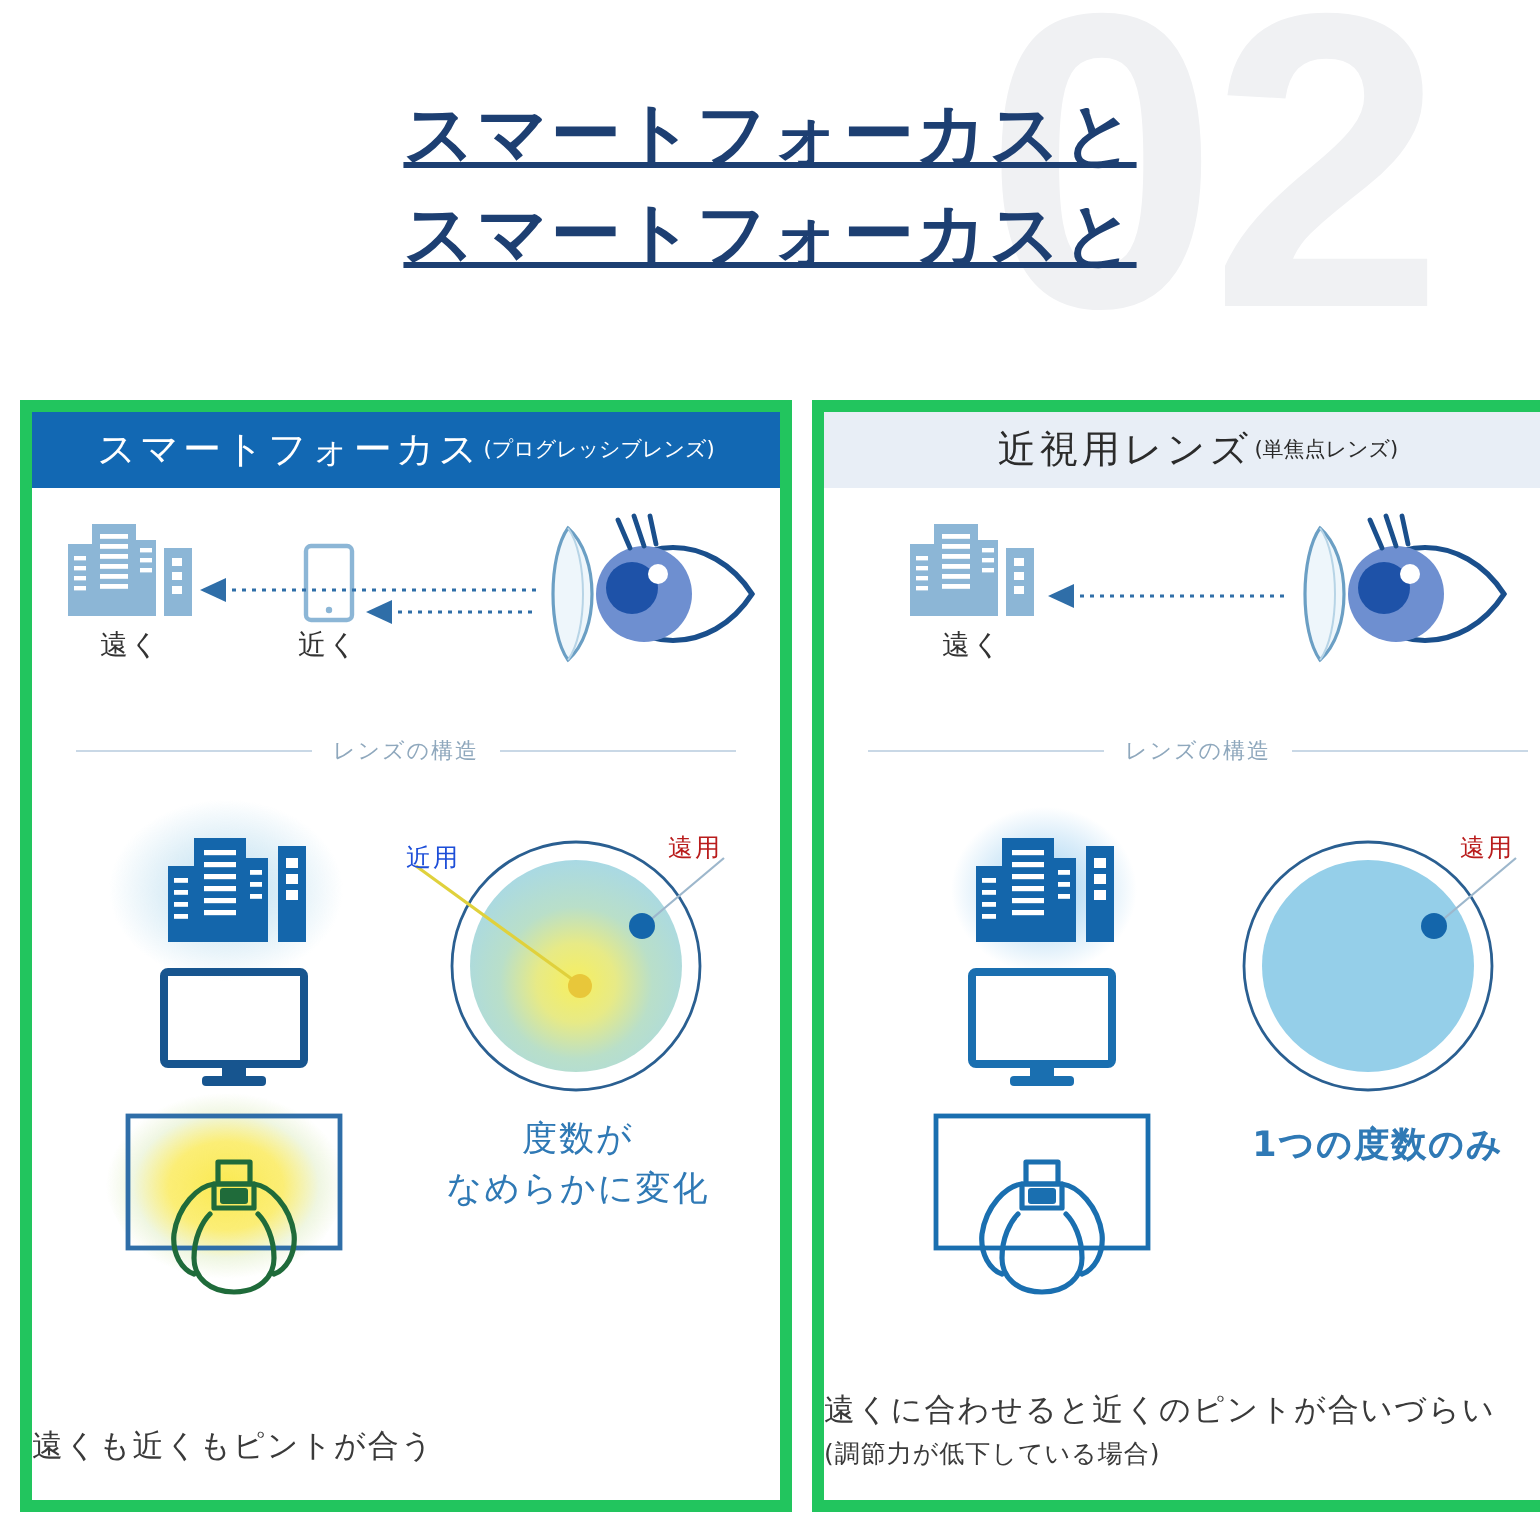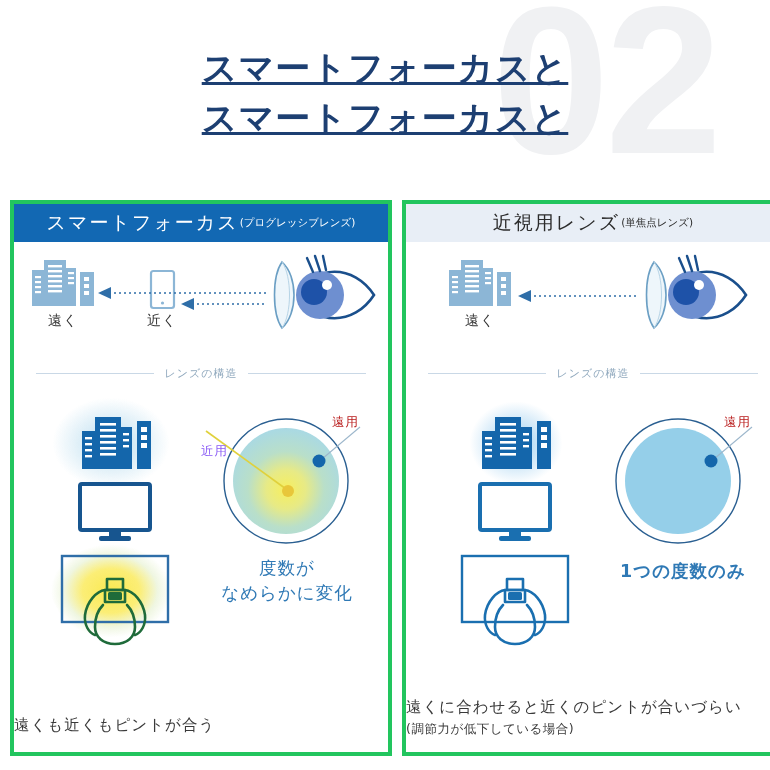--- a/index.html
+++ b/index.html
@@ -45,21 +45,21 @@
   
   .panels{
     position:absolute;
     left:10px;top:200px;
     width:750px;height:556px;
     display:flex;gap:10px;
     z-index:2;
   }
   .panel{
     flex:1;
-    border:4px solid #22c55e;
+    border:6px solid #22c55e;
     background:#fff;
     position:relative;
     box-sizing:border-box;
   }
   .panel-head{
     height:38px;
     display:flex;align-items:center;justify-content:center;
     box-sizing:border-box;
   }
   .panel-head.blue{background:#1268b3;}
@@ -125,21 +125,21 @@
     font-size:17.5px;line-height:1.45;
     letter-spacing:1px;
     font-family:"DejaVu Sans","Liberation Sans",sans-serif;
   }
   .tag{
     position:absolute;
     font-size:12.5px;letter-spacing:1px;
     font-family:"DejaVu Sans","Liberation Sans",sans-serif;
   }
   .tag.far{color:#b91c1c;}
-  .tag.near{color:#8b5cf6;margin-top:24px;}
+  .tag.near{color:#1d4ed8;}
 
   
   .foot{
     position:absolute;left:0;right:0;bottom:16px;
     text-align:left;
   }
   .foot .f1{
     font-size:15.5px;color:#3a3a3a;letter-spacing:1px;
     font-family:"DejaVu Sans","Liberation Sans",sans-serif;
   }

